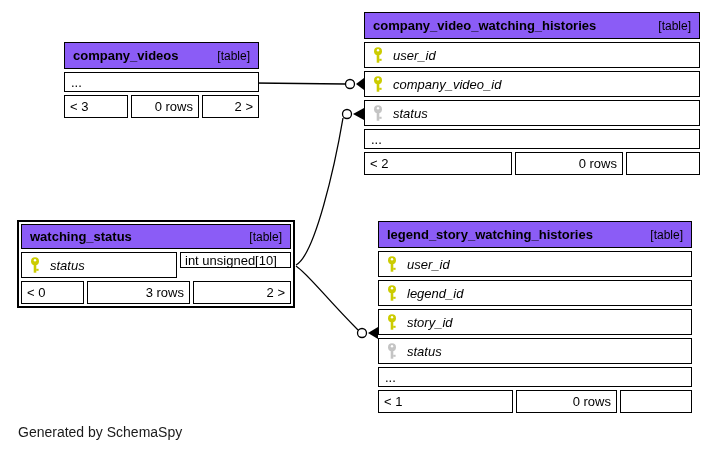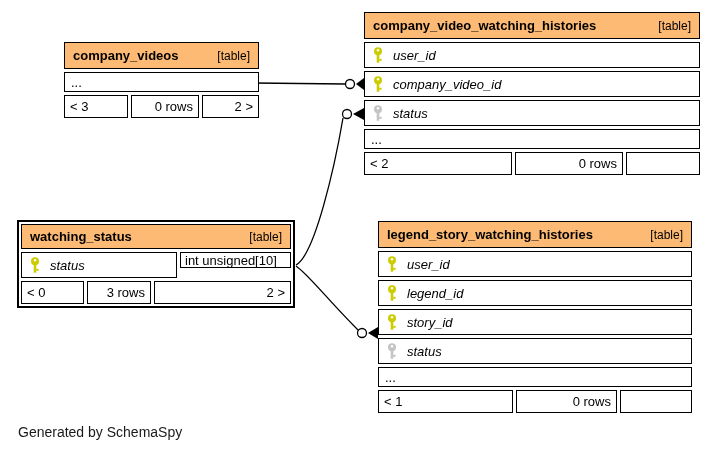--- a/index.html
+++ b/index.html
@@ -3,21 +3,21 @@
 <meta charset="utf-8">
 <style>
   html,body{margin:0;padding:0;}
   body{
     width:717px;height:453px;position:relative;background:#ffffff;
     font-family:"Liberation Sans",sans-serif;overflow:hidden;
   }
   #rels{position:absolute;left:0;top:0;z-index:0;}
   .tbl{position:absolute;z-index:1;font-size:13px;color:#000;}
   .thead{
-    box-sizing:border-box;height:27px;border:1px solid #000;background:#fdba74;
+    box-sizing:border-box;height:27px;border:1px solid #000;background:#8b5cf6;
     display:flex;justify-content:space-between;align-items:center;padding:0 8px;
   }
   .tname{font-weight:bold;font-size:13px;white-space:nowrap;}
   .ttype{font-weight:normal;font-size:12px;white-space:nowrap;margin-left:10px;}
   .trow{
     box-sizing:border-box;height:26px;border:1px solid #000;background:#fff;
     margin-top:3px;display:flex;align-items:center;padding:0 8px;gap:10px;font-style:italic;
   }
   .rowcells{display:flex;gap:3px;margin-top:3px;}
   .rowcells .trow{margin-top:0;}
@@ -131,21 +131,21 @@
             <rect x="3.7" y="7.5" width="2.6" height="8.2" fill="currentColor"></rect>
             <rect x="6.2" y="11.8" width="2.4" height="2" fill="currentColor"></rect>
           </svg>
       </span>
       <span>status</span>
     </div>
     <div class="typecell" style="flex:1;">int unsigned[10]</div>
   </div>
   <div class="tfoot">
     <div class="fcell" style="width:63px;">&lt; 0</div>
-    <div class="fcell r" style="width:64px;">3 rows</div>
+    <div class="fcell r" style="width:103px;">3 rows</div>
     <div class="fcell r" style="flex:1;">2 &gt;</div>
   </div>
 </div>
 
 <div class="tbl" style="left:378px;top:188px;width:314px;margin-top:33px;">
   <div class="thead">
     <span class="tname">legend_story_watching_histories</span>
     <span class="ttype">[table]</span>
   </div>
   <div class="trow">

